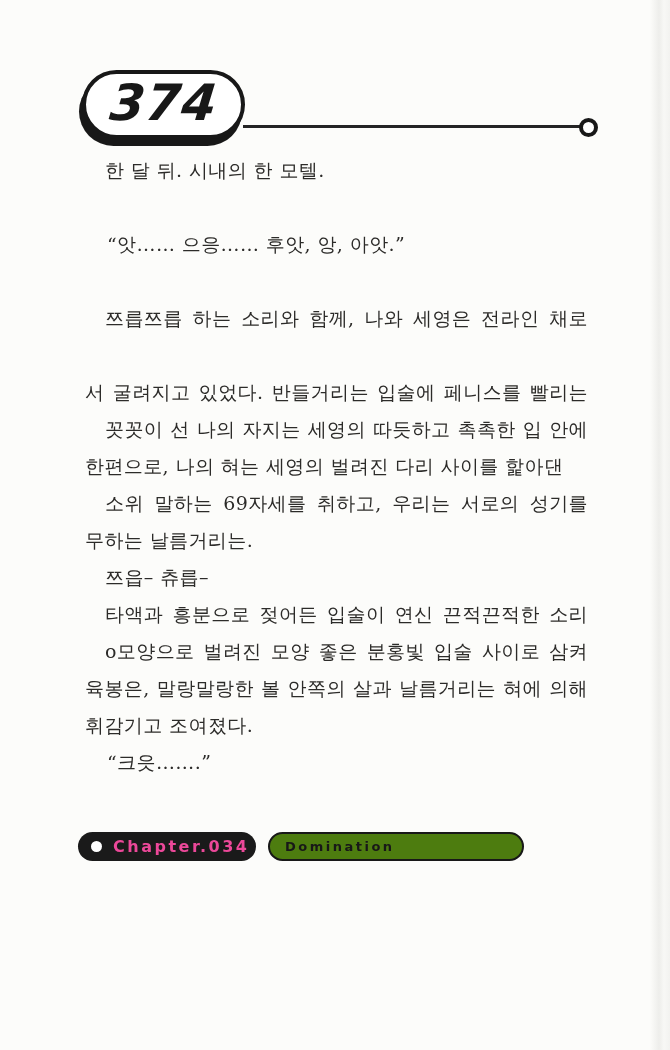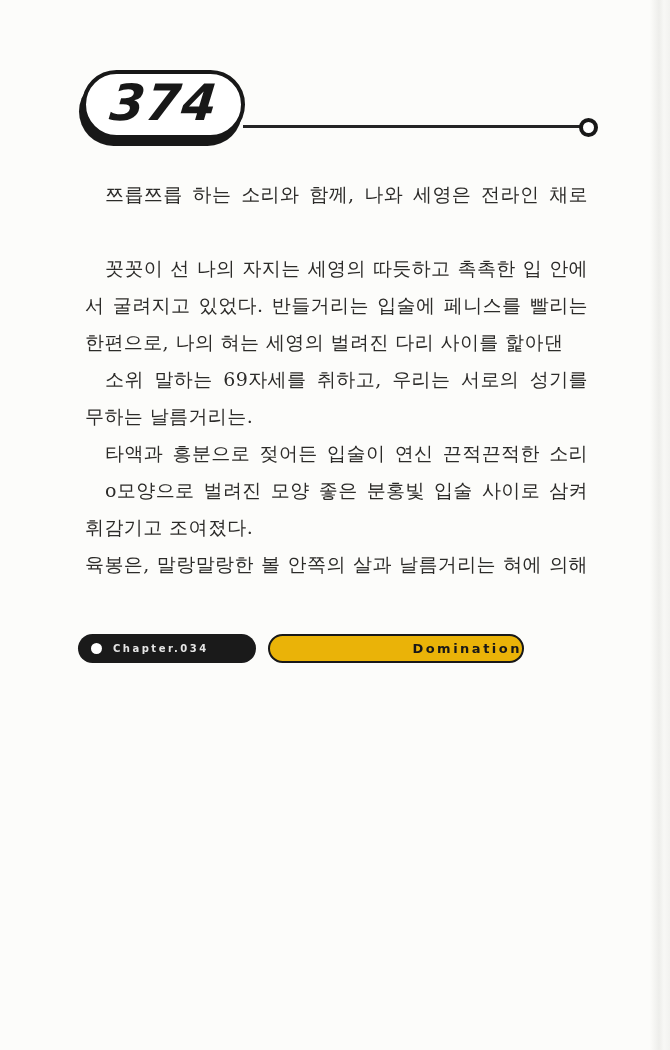--- a/index.html
+++ b/index.html
@@ -110,37 +110,36 @@
     gap: 11px;
   }
   .chapter-pill .dot {
     width: 11px;
     height: 11px;
     border-radius: 50%;
     background: #ffffff;
     flex: 0 0 auto;
   }
   .chapter-pill .txt {
-    color: #e5e5e5;
-    font-size: 10px;
+    color: #ec4899;
+    font-size: 16px;
     font-weight: bold;
     letter-spacing: 2.5px;
     white-space: nowrap;
   }
   .title-pill {
     box-sizing: border-box;
     width: 256px;
     height: 29px;
-    background: #eab308;
+    background: #4d7c0f;
     border: 2.5px solid #181818;
     border-radius: 15px;
     display: flex;
     align-items: center;
     padding-left: 15px;
-    justify-content: flex-end;
   }
   .title-pill .txt {
     color: #181818;
     font-size: 13px;
     font-weight: bold;
     letter-spacing: 2.5px;
     white-space: nowrap;
   }
 
   
@@ -163,39 +162,51 @@
 
 <div class="header">
   <div class="num-pill">
     <span class="num">374</span>
   </div>
   <div class="header-line"></div>
   <div class="header-ring"></div>
 </div>
 
 <main class="text-block">
+    <div class="para body">
+      <div class="line first last">한 달 뒤. 시내의 한 모텔.</div>
+    </div>
+    <div class="para dialogue space-before">
+      <div class="line first last">“앗…… 으응…… 후앗, 앙, 아앗.”</div>
+    </div>
     <div class="para body space-before">
       <div class="line first">쯔릅쯔릅 하는 소리와 함께, 나와 세영은 전라인 채로 침</div>
     </div>
     <div class="para body space-before">
+      <div class="line">서 굴려지고 있었다. 반들거리는 입술에 페니스를 빨리는</div>
       <div class="line first">꼿꼿이 선 나의 자지는 세영의 따듯하고 촉촉한 입 안에</div>
-      <div class="line">서 굴려지고 있었다. 반들거리는 입술에 페니스를 빨리는</div>
       <div class="line last">한편으로, 나의 혀는 세영의 벌려진 다리 사이를 핥아댄다.</div>
     </div>
     <div class="para body">
       <div class="line first">소위 말하는 69자세를 취하고, 우리는 서로의 성기를 애</div>
       <div class="line last">무하는 날름거리는.</div>
     </div>
     <div class="para body">
+      <div class="line first last">쯔읍– 츄릅–</div>
+    </div>
+    <div class="para body">
       <div class="line first">타액과 흥분으로 젖어든 입술이 연신 끈적끈적한 소리를</div>
     </div>
     <div class="para body">
       <div class="line first">o모양으로 벌려진 모양 좋은 분홍빛 입술 사이로 삼켜진</div>
+      <div class="line">육봉은, 말랑말랑한 볼 안쪽의 살과 날름거리는 혀에 의해</div>
       <div class="line last">휘감기고 조여졌다.</div>
-      <div class="line">육봉은, 말랑말랑한 볼 안쪽의 살과 날름거리는 혀에 의해</div>
+    </div>
+    <div class="para dialogue">
+      <div class="line first last">“크읏…….”</div>
     </div>
   </main>
 
 <div class="footer">
   <div class="chapter-pill">
     <span class="dot"></span>
     <span class="txt">Chapter.034</span>
   </div>
   <div class="title-pill">
     <span class="txt">Domination</span>

